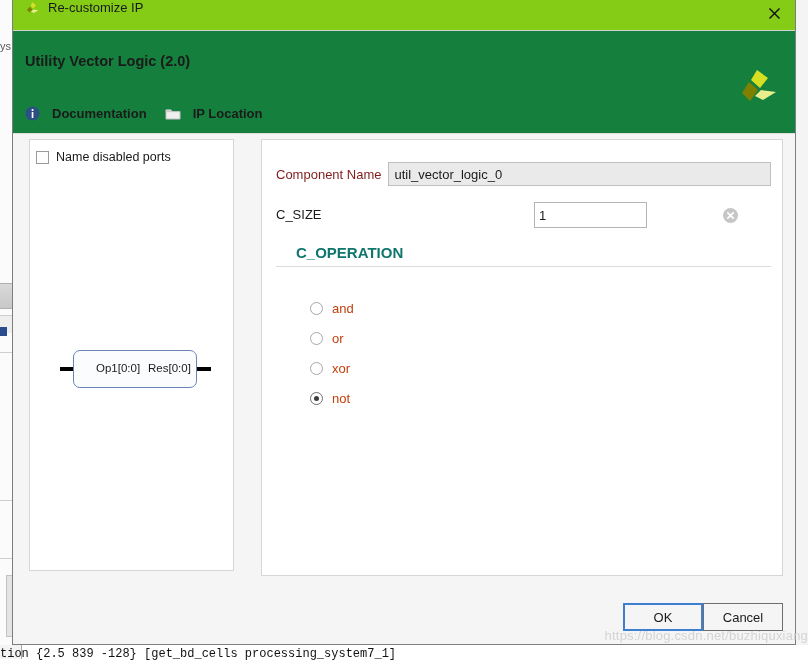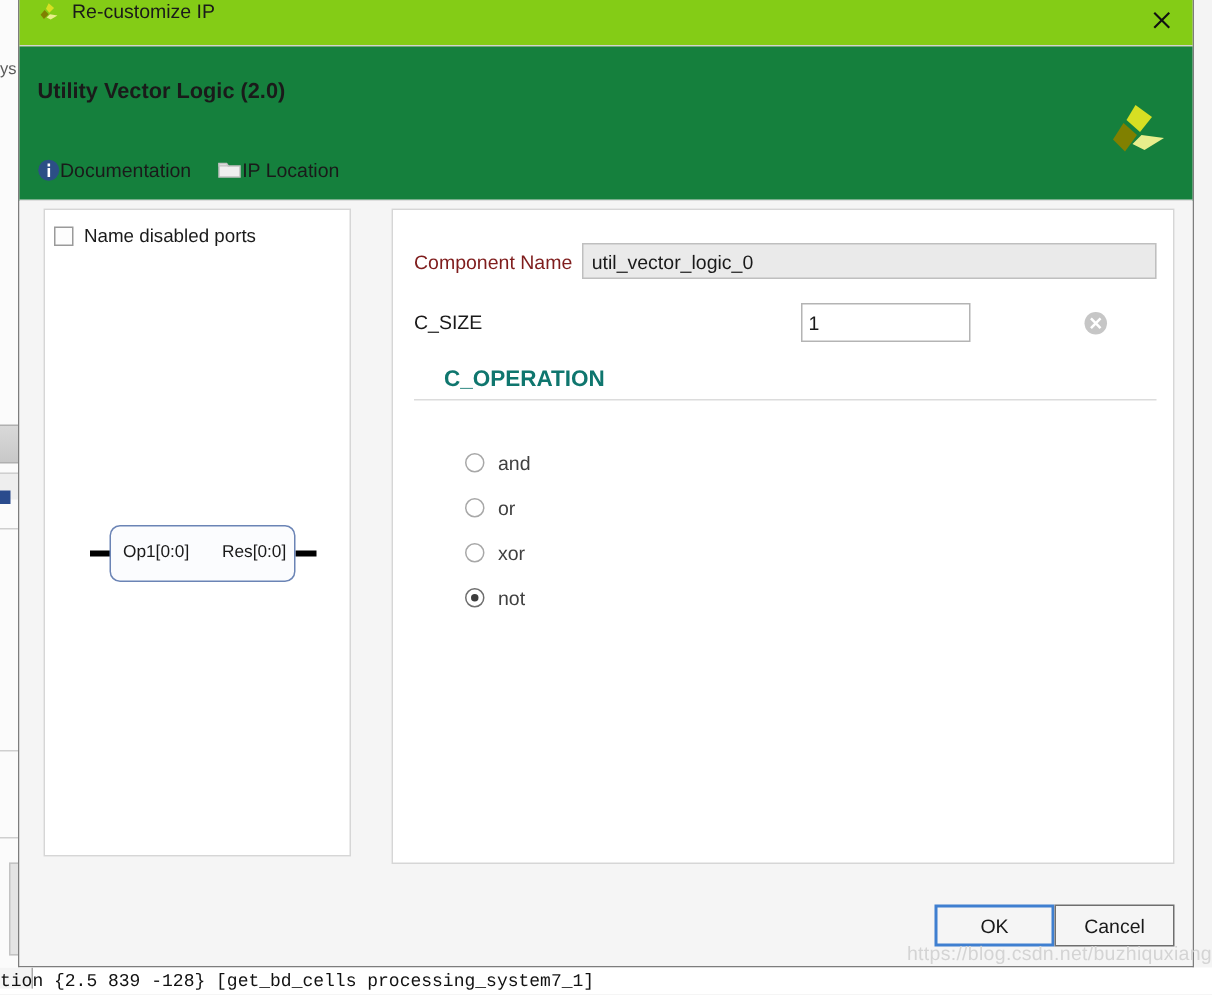--- a/index.html
+++ b/index.html
@@ -173,22 +173,24 @@
   }
   #header-links {
     position: absolute;
     left: 12px; top: 75px;
     display: flex;
     align-items: center;
     gap: 18px;
   }
   .header-link {
     display: flex;
-    gap: 0;
+    align-items: center;
+    gap: 12px;
     cursor: default;
+    font-weight: bold;
   }
   .header-link .link-label {
     font-size: 13px;
     color: #1a1a1a;
   }
   .info-icon { display: block; }
   .folder-icon { display: block; }
 
   
   #dialog-body {
@@ -249,21 +251,21 @@
   }
   .ip-pin.left  { left: 0px; }
   .ip-pin.right { left: 137px; }
   .ip-port-label {
     position: absolute;
     top: 12px;
     font-size: 11.5px;
     color: #1a1a1a;
     white-space: nowrap;
   }
-  .ip-port-label.in  { left: 22px; }
+  .ip-port-label.in  { left: 36px; }
   .ip-port-label.out { left: 88px; }
 
   
   #config-panel {
     position: absolute;
     left: 248px; top: 5px;
     width: 522px; height: 437px;
     background: #ffffff;
     border: 1px solid #d6d6d6;
     box-sizing: border-box;
@@ -382,21 +384,21 @@
   .radio-row.selected .radio-dot::after {
     content: "";
     position: absolute;
     left: 3px; top: 3px;
     width: 5px; height: 5px;
     border-radius: 50%;
     background: #3c3c3c;
   }
   .radio-label {
     font-size: 13px;
-    color: #404040;
+    color: #c2410c;
   }
 
   
   #dialog-footer {
     position: absolute;
     left: 0; bottom: 0;
     width: 782px;
     height: 66px;
   }
   #button-row {

